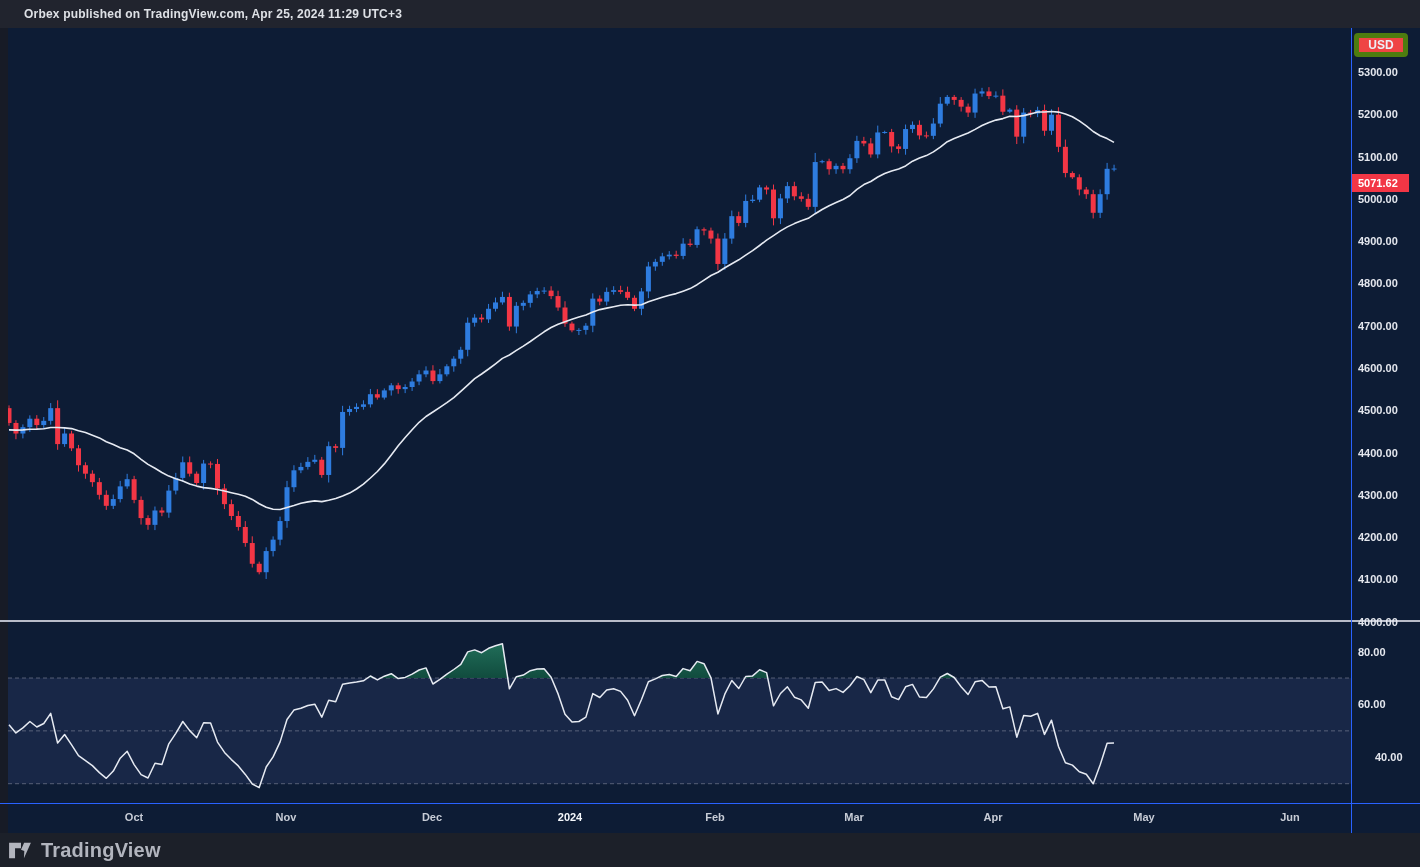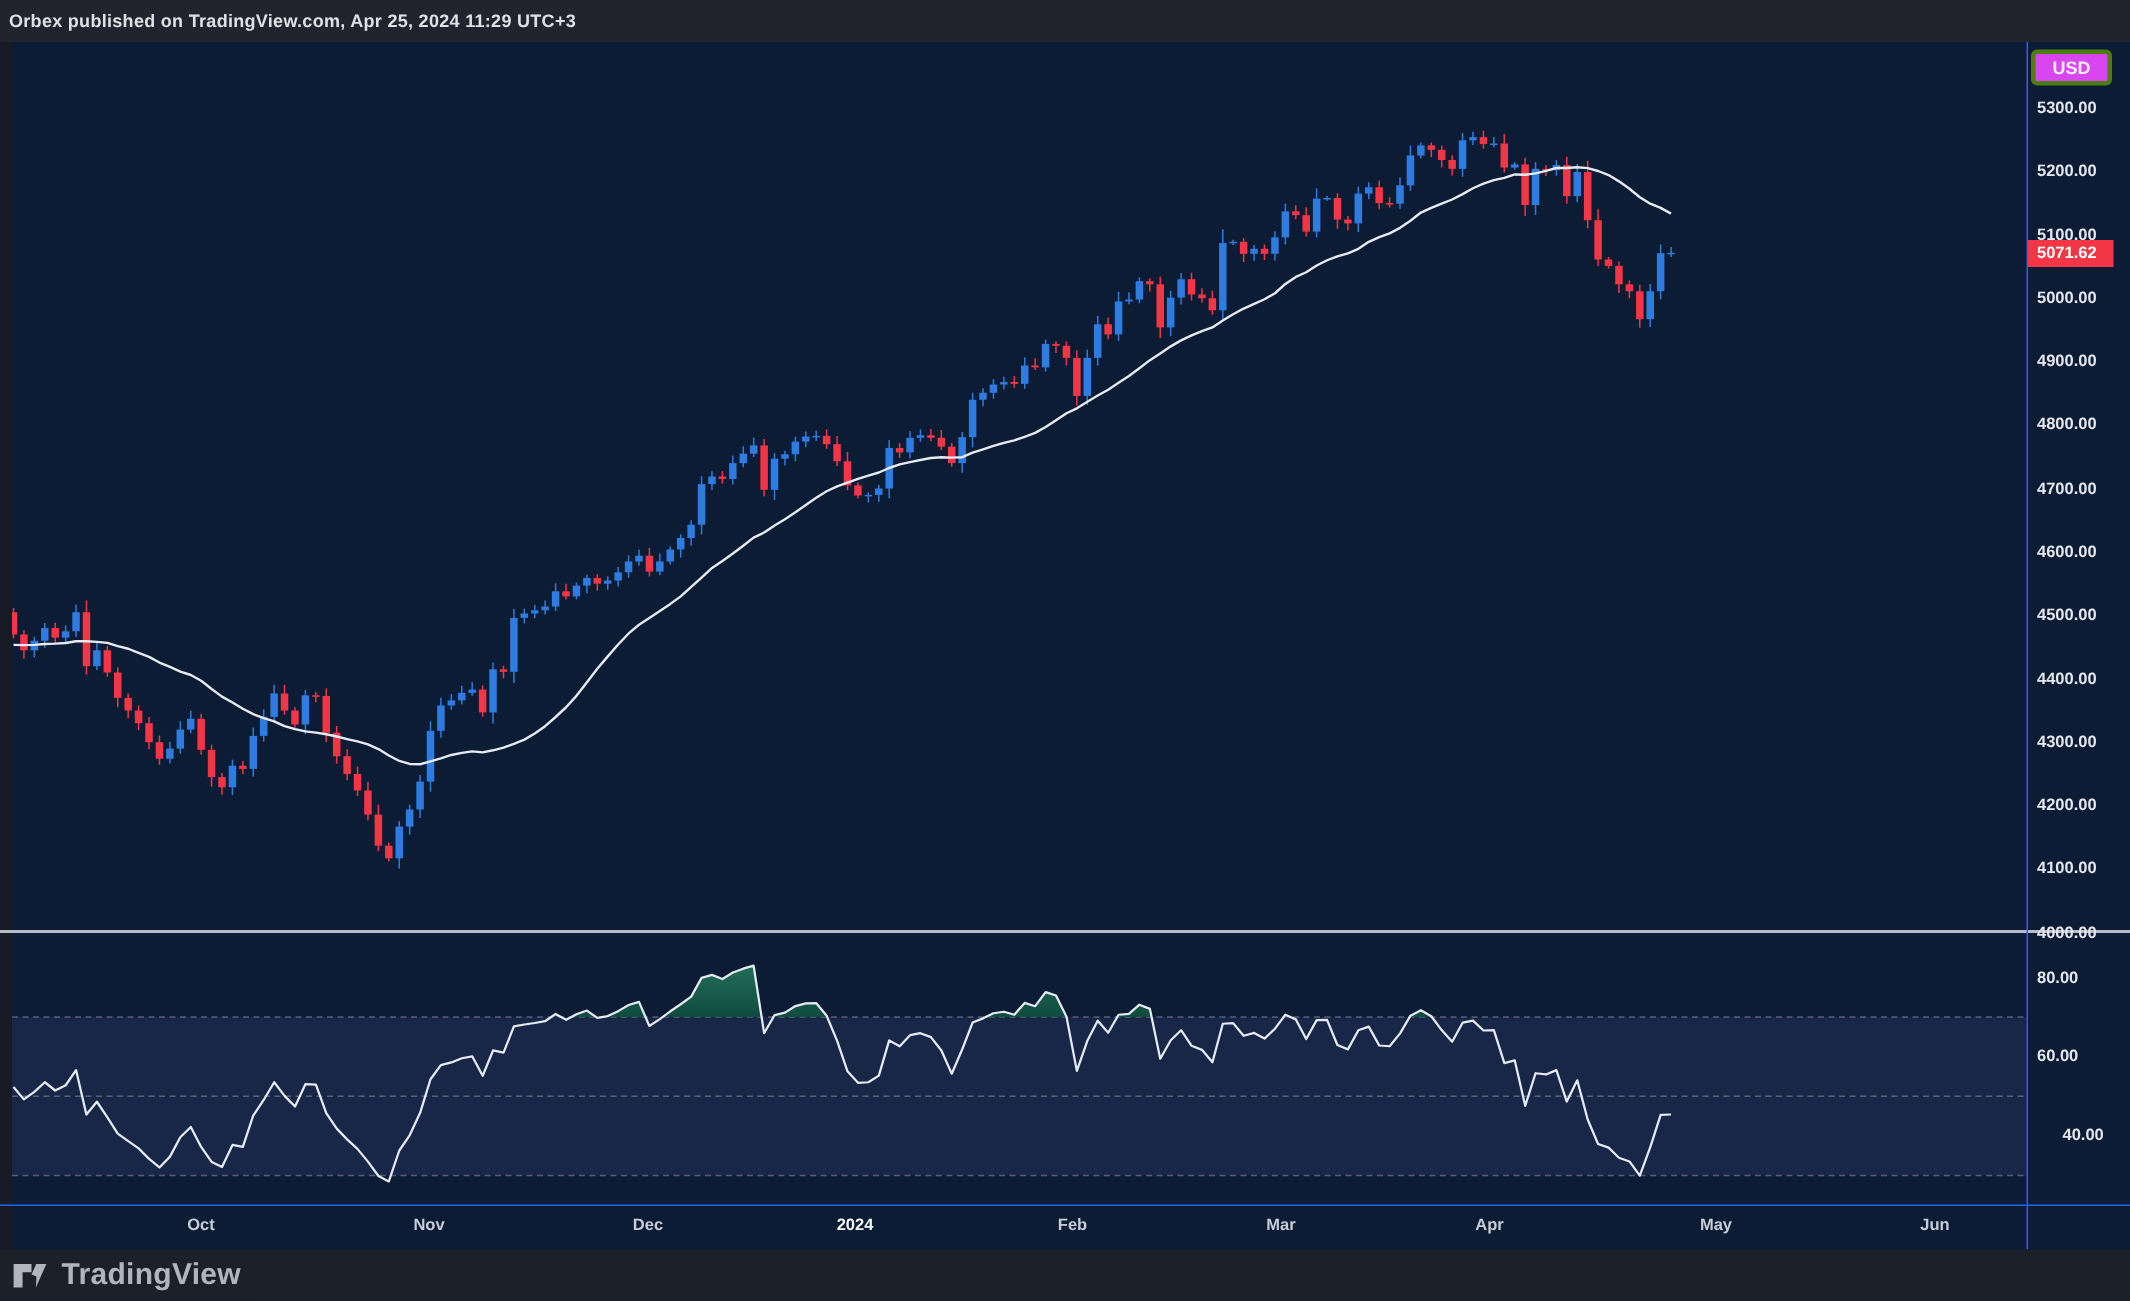--- a/index.html
+++ b/index.html
@@ -4,21 +4,21 @@
 <style>
   * { margin:0; padding:0; box-sizing:border-box; }
   html,body { width:1420px; height:867px; }
   body {
     position:relative; overflow:hidden;
     background:#0D1C35;
     font-family:"Liberation Sans", sans-serif;
   }
   .header {
     position:absolute; left:0; top:0; width:1420px; height:28px;
-    background:#21242E; display:flex; align-items:center; padding-left:6px; z-index:6;
+    background:#21242E; display:flex; align-items:center; padding-left:24px; z-index:6;
   }
   .header-title { font-size:12px; font-weight:700; color:#DEE1E6; letter-spacing:.2px; }
 
   #chart-svg { position:absolute; left:0; top:0; z-index:1; }
 
   .left-strip {
     position:absolute; left:0; top:28px; width:8px; height:805px;
     background:#171B26; z-index:2;
   }
   .pane-separator {
@@ -36,28 +36,29 @@
 
   .price-axis {
     position:absolute; left:1352px; top:28px; width:68px; height:775px; z-index:4;
   }
   .price-tick, .rsi-tick {
     position:absolute; left:6px; height:16px; line-height:16px;
     font-size:11px; font-weight:600; color:#E4E7EE; white-space:nowrap;text-align:center;
   }
   .currency-button {
     position:absolute; left:2px; top:5px; width:54px; height:24px;
-    background:#d946ef; border:3px solid #4d7c0f; border-radius:4px;
+    background:#ef4444; border:5px solid #4d7c0f; border-radius:4px;
     color:#EDF0F6; font-size:12px; font-weight:600;
     display:flex; align-items:center; justify-content:center; cursor:pointer;
   }
   .last-price-tag {
     position:absolute; left:0px; width:57px; height:18px; line-height:18px;
     background:#F23645; color:#FFFFFF; font-size:11px; font-weight:700;
     padding-left:6px;
+    margin-top:14px;
   }
 
   .time-axis {
     position:absolute; left:0; top:804px; width:1351px; height:29px; z-index:4;
   }
   .time-label {
     position:absolute; top:7px; transform:translateX(-50%);
     font-size:11px; font-weight:600; color:#C7CCD6; white-space:nowrap;
   }
   .time-label.strong { color:#F4F7FB; font-weight:700; }

